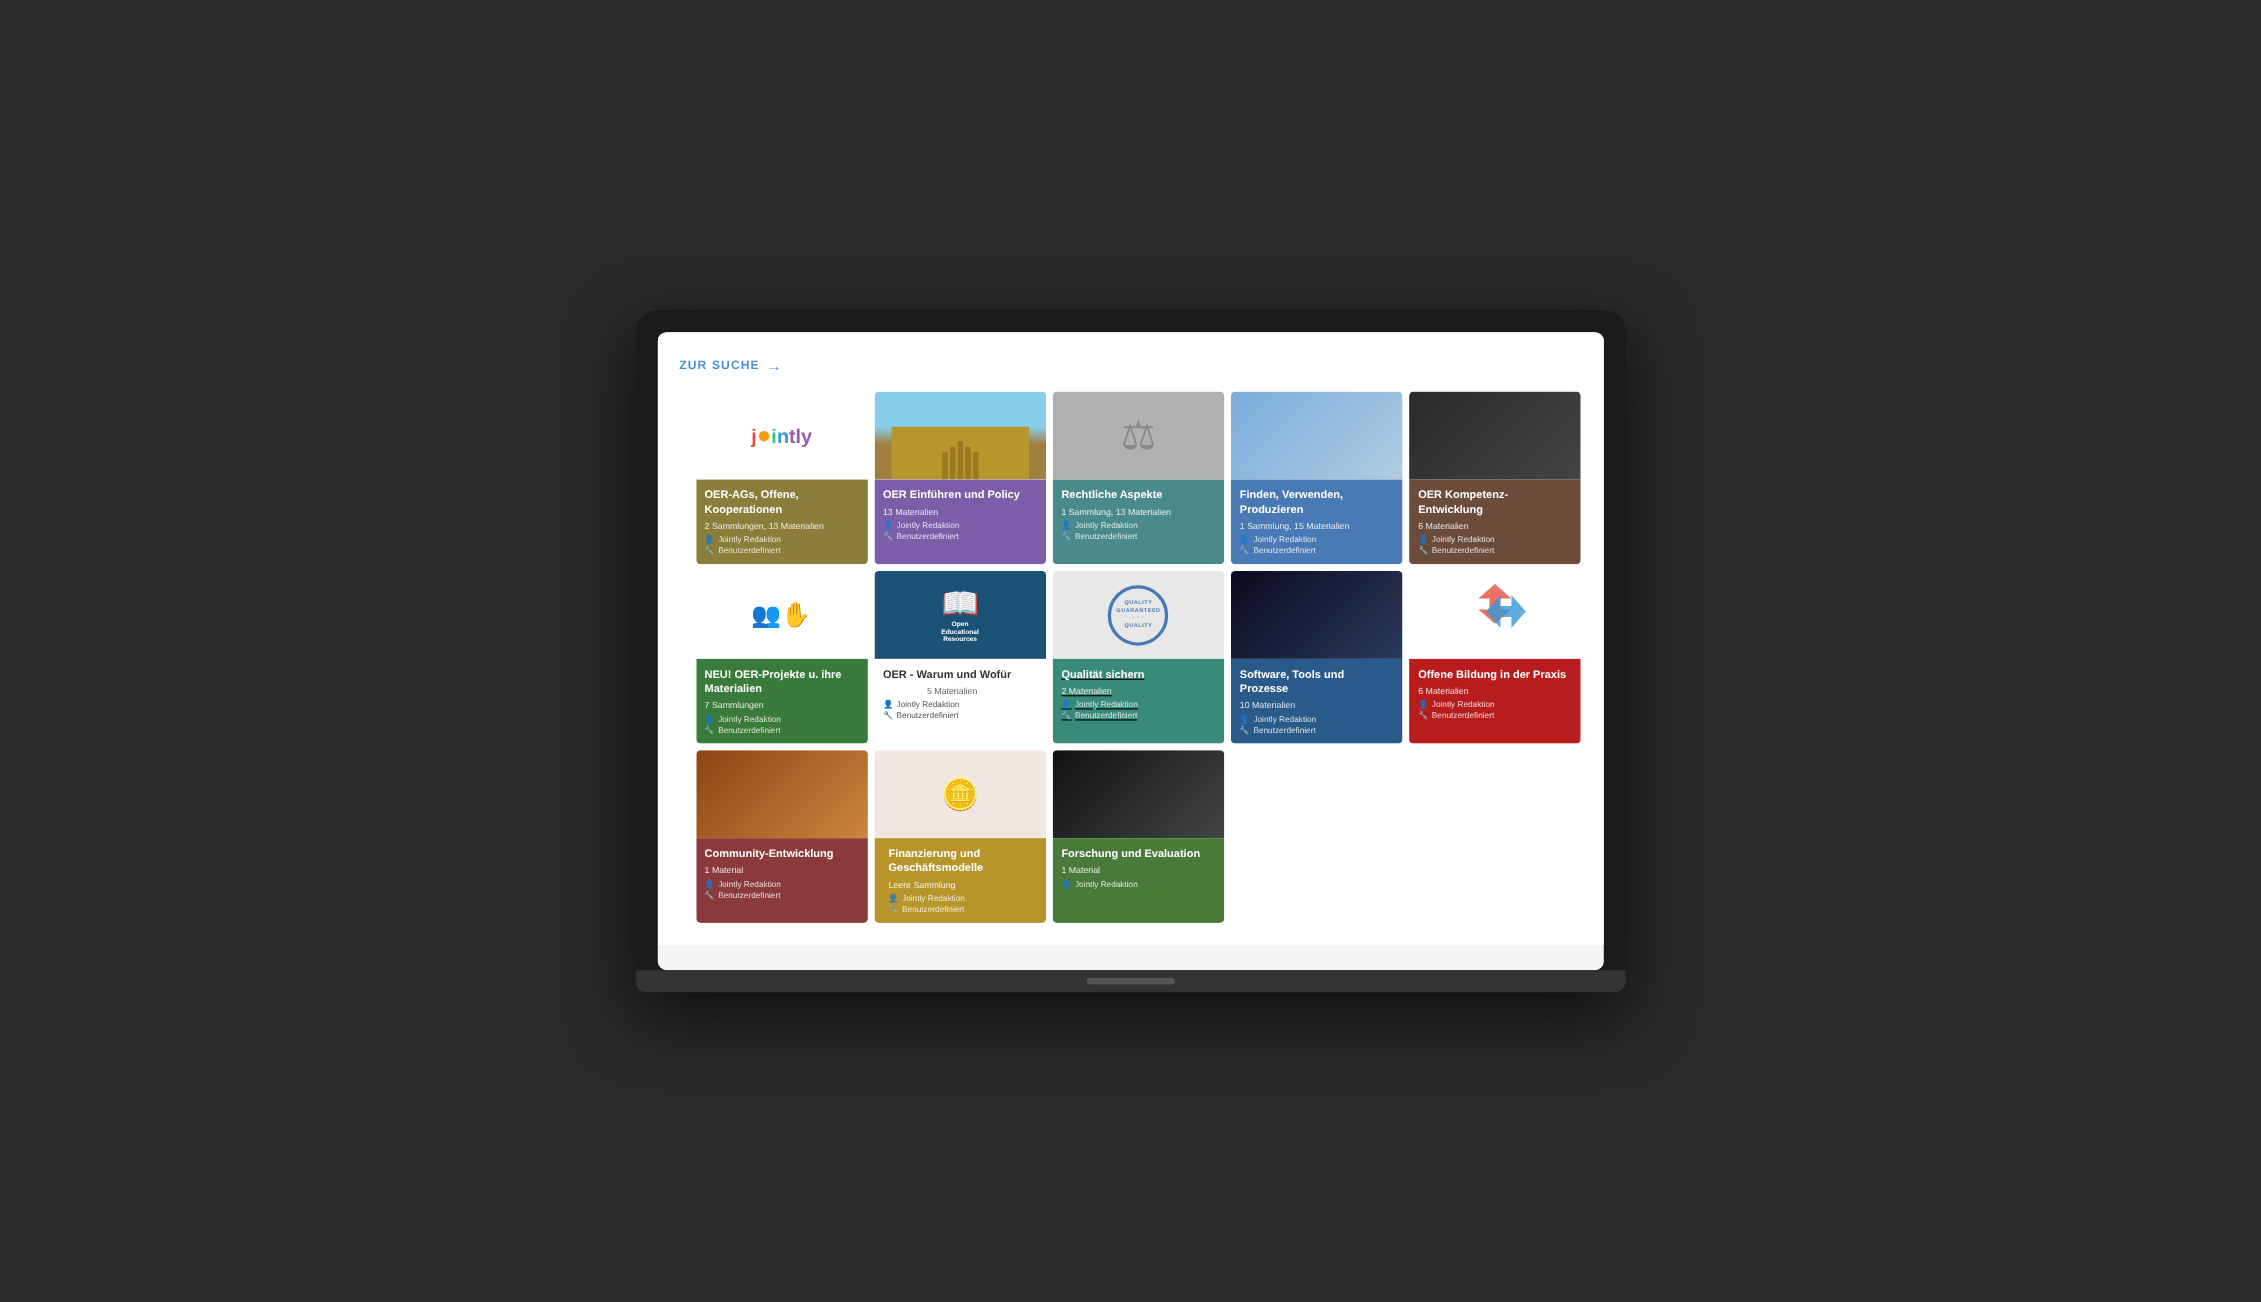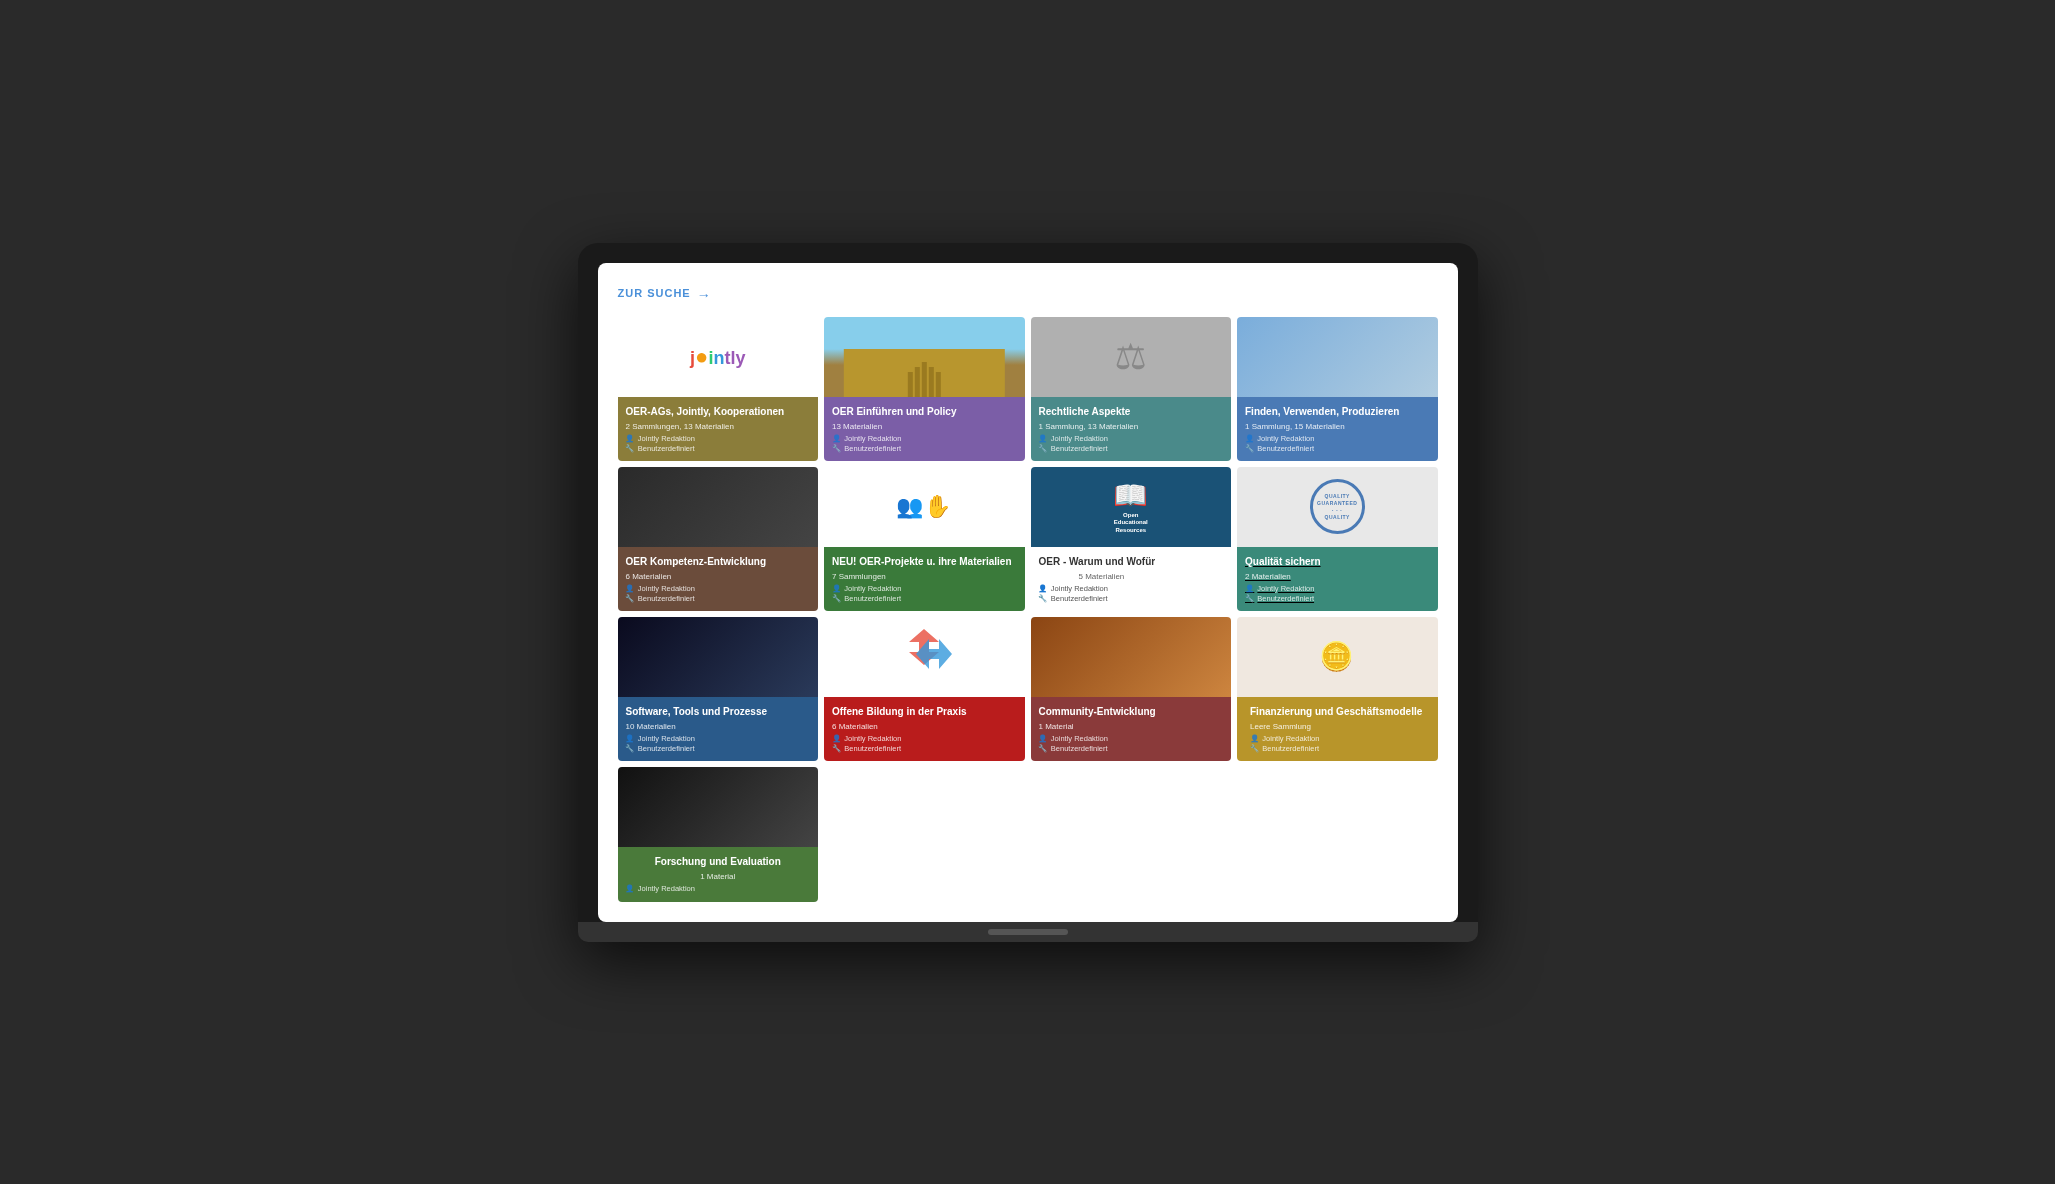--- a/index.html
+++ b/index.html
@@ -57,22 +57,23 @@
       margin-bottom: 16px;
       cursor: pointer;
       text-decoration: none;
     }
     .zur-suche-arrow {
       font-size: 14px;
     }
 
     .grid {
       display: grid;
-      grid-template-columns: repeat(4, 1fr);
+      grid-template-columns: repeat(5, 1fr);
       gap: 6px;
+      margin-left: 15px;
     }
 
     .card {
       border-radius: 4px;
       overflow: hidden;
       cursor: pointer;
       display: flex;
       flex-direction: column;
     }
 
@@ -131,21 +132,21 @@
     .card-white .card-body { background: white; }
     .card-white .card-title { color: #333; }
     .card-white .card-meta { color: #666; padding-left: 40px; }
     .card-white .card-author { color: #555; }
     .card-white .card-type { color: #555; }
     .card-teal2 .card-body { background: #3a8a7a; text-decoration: underline; }
     .card-darkblue .card-body { background: #2a5a8a; }
     .card-slate .card-body { background: #b91c1c; }
     .card-red .card-body { background: #8a3a3a; }
     .card-yellow .card-body { background: #b8952a; padding-left: 13px; }
-    .card-green2 .card-body { background: #4a7a3a; text-align: center; }
+    .card-green2 .card-body { background: #4a7a3a; }
 
     
     .img-jointly {
       background: white;
       display: flex;
       align-items: center;
       justify-content: center;
       font-size: 22px;
       font-weight: bold;
       color: #333;
@@ -253,21 +254,21 @@
 
       <div class="grid">
 
         <div class="card card-olive">
           <div class="card-image img-jointly">
             <div class="jointly-logo">
               <span class="j">j</span><span style="color:#f39c12;font-size:22px;">●</span><span class="n">i</span><span class="t">n</span><span class="ly">tly</span>
             </div>
           </div>
           <div class="card-body">
-            <div class="card-title">OER-AGs, Jointly, Kooperationen</div>
+            <div class="card-title">OER-AGs, Offene, Kooperationen</div>
             <div class="card-meta">2 Sammlungen, 13 Materialien</div>
             <div class="card-author">
               <span>👤</span>
               <span>Jointly Redaktion</span>
             </div>
             <div class="card-type">
               <span>🔧</span>
               <span>Benutzerdefiniert</span>
             </div>
           </div>

